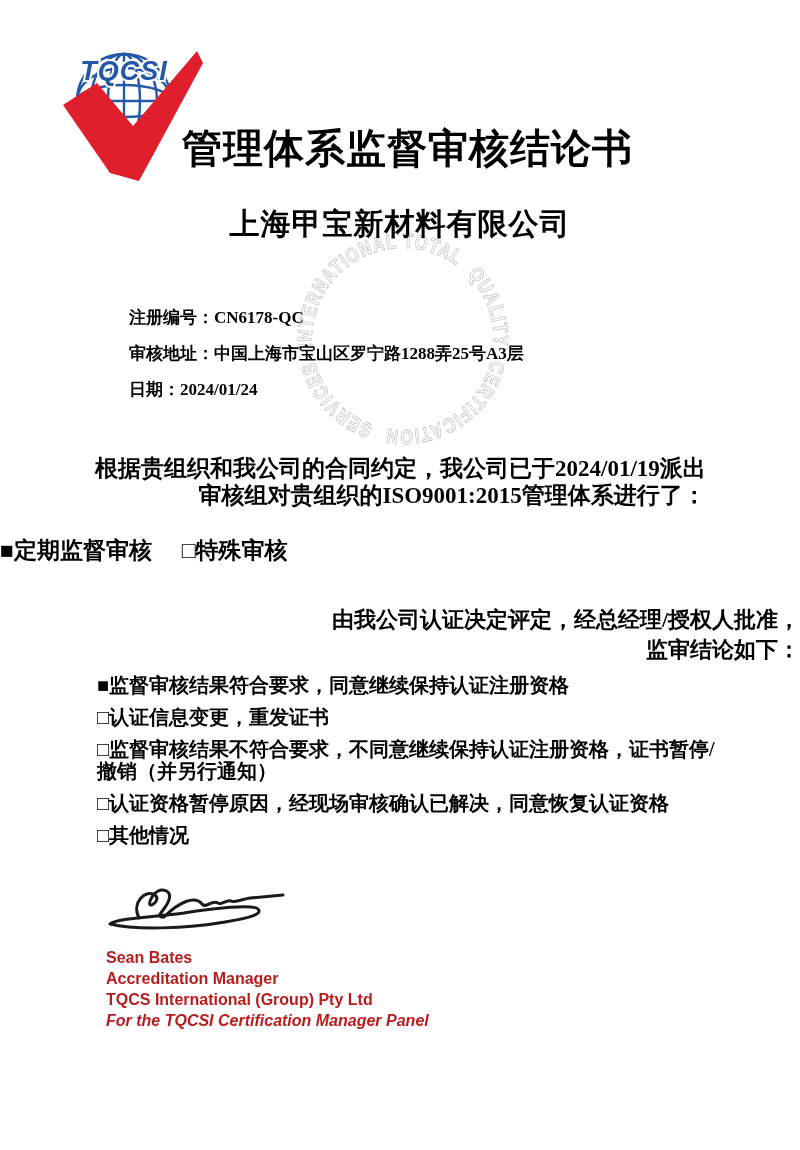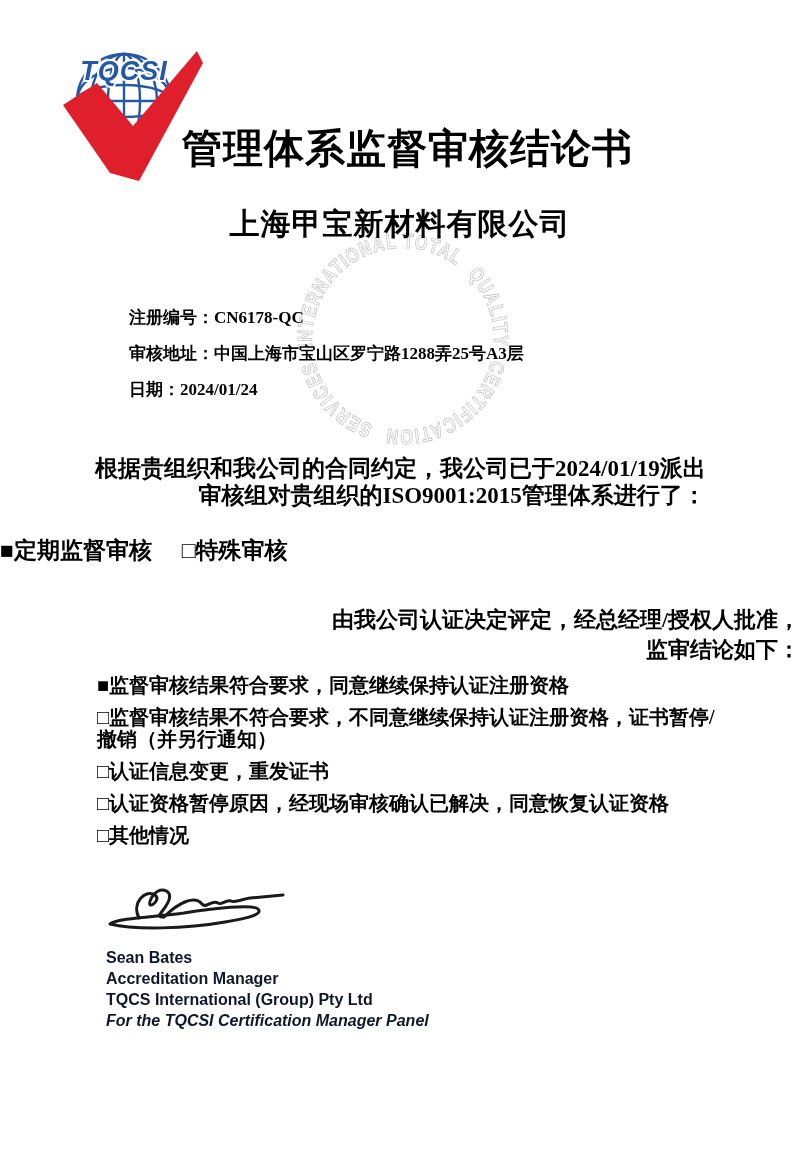--- a/index.html
+++ b/index.html
@@ -23,21 +23,21 @@
   .audit-type-item{display:inline-block;}
   .audit-type-item:first-child{margin-right:24px;}
   .approval{left:0;top:605px;width:800px;text-align:right;font-size:22px;line-height:30px;}
   .approval div{white-space:nowrap;}
   .options{left:97px;top:674px;width:622px;font-size:20px;}
   .option{line-height:22px;margin-bottom:10px;}
   .sig-svg{position:absolute;left:94px;top:872px;z-index:1;}
   .sign-block{
     left:106px;top:947px;
     font-family:"Liberation Sans","DejaVu Sans",sans-serif;
-    font-size:16px;line-height:21px;color:#0f172a;
+    font-size:16px;line-height:21px;color:#b91c1c;
   }
   .sign-block .panel{font-style:italic;font-weight:600;}
   .chk{display:inline;}
 </style>
 </head>
 <body>
 
 <div class="page">
 
   <svg class="watermark-svg" width="260" height="260" viewBox="0 0 260 260">
@@ -90,22 +90,22 @@
     <span class="audit-type-item"><span class="chk">□</span><span>特殊审核</span></span>
   </div>
 
   <div class="layer approval">
     <div>由我公司认证决定评定，经总经理/授权人批准，</div>
     <div>监审结论如下：</div>
   </div>
 
   <div class="layer options">
     <div class="option"><span class="chk">■</span><span>监督审核结果符合要求，同意继续保持认证注册资格</span></div>
+    <div class="option"><span class="chk">□</span><span>认证信息变更，重发证书</span></div>
     <div class="option"><span class="chk">□</span><span>监督审核结果不符合要求，不同意继续保持认证注册资格，证书暂停/撤销（并另行通知）</span></div>
-    <div class="option"><span class="chk">□</span><span>认证信息变更，重发证书</span></div>
     <div class="option"><span class="chk">□</span><span>认证资格暂停原因，经现场审核确认已解决，同意恢复认证资格</span></div>
     <div class="option"><span class="chk">□</span><span>其他情况</span></div>
   </div>
 
   <svg class="sig-svg" width="230" height="80" viewBox="0 0 230 80">
     <g fill="none" stroke="#1a1a1a" stroke-width="3" stroke-linecap="round" stroke-linejoin="round">
       <path d="M16,52 C40,58 92,57 131,50 C156,46 169,42 164,37 C159,32 120,36 90,41 C60,45 24,46 16,52 Z"></path>
       <path d="M45,46 C37,30 52,17 61,23 C69,29 49,41 58,25 C64,14 79,17 75,28 C71,39 60,45 69,45"></path>
       <path d="M70,45 C85,30 101,23 108,32 C112,37 118,27 124,31 C127,34 132,27 137,29 C141,31 149,27 156,26 L189,23"></path>
     </g>

